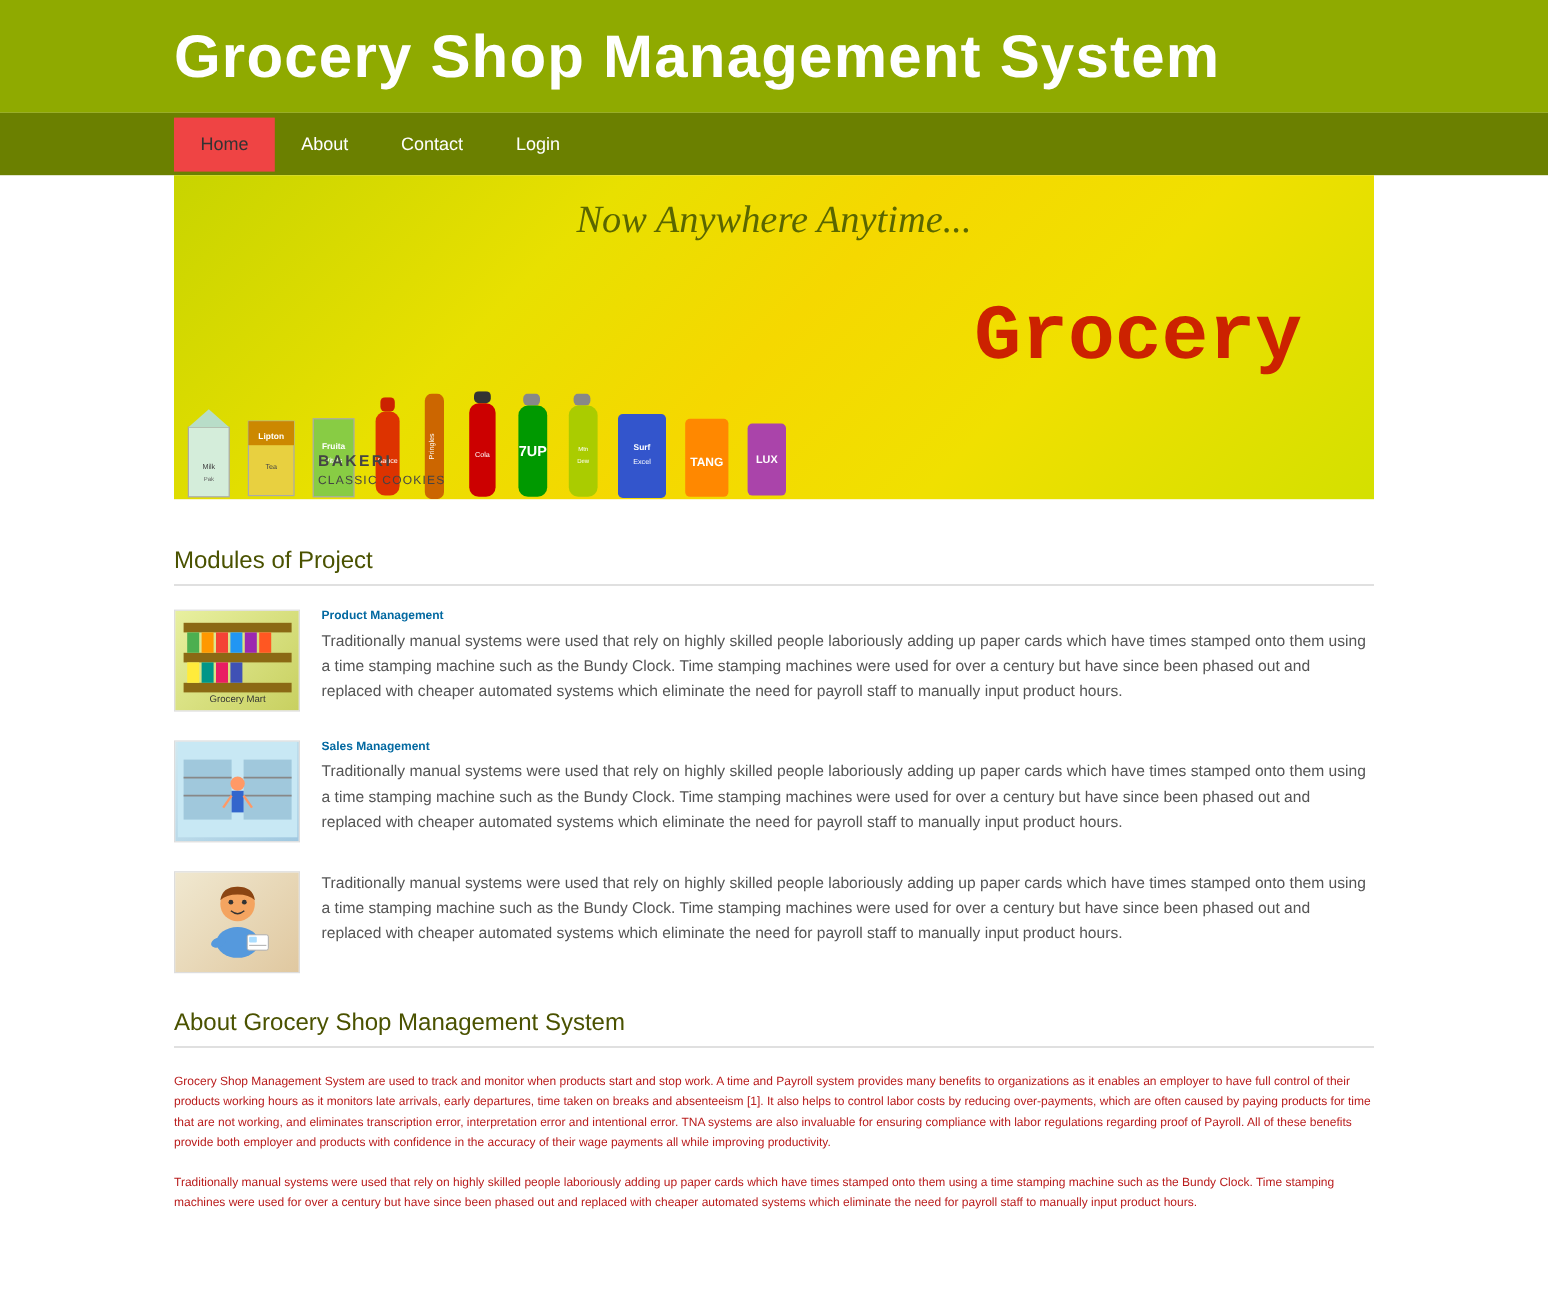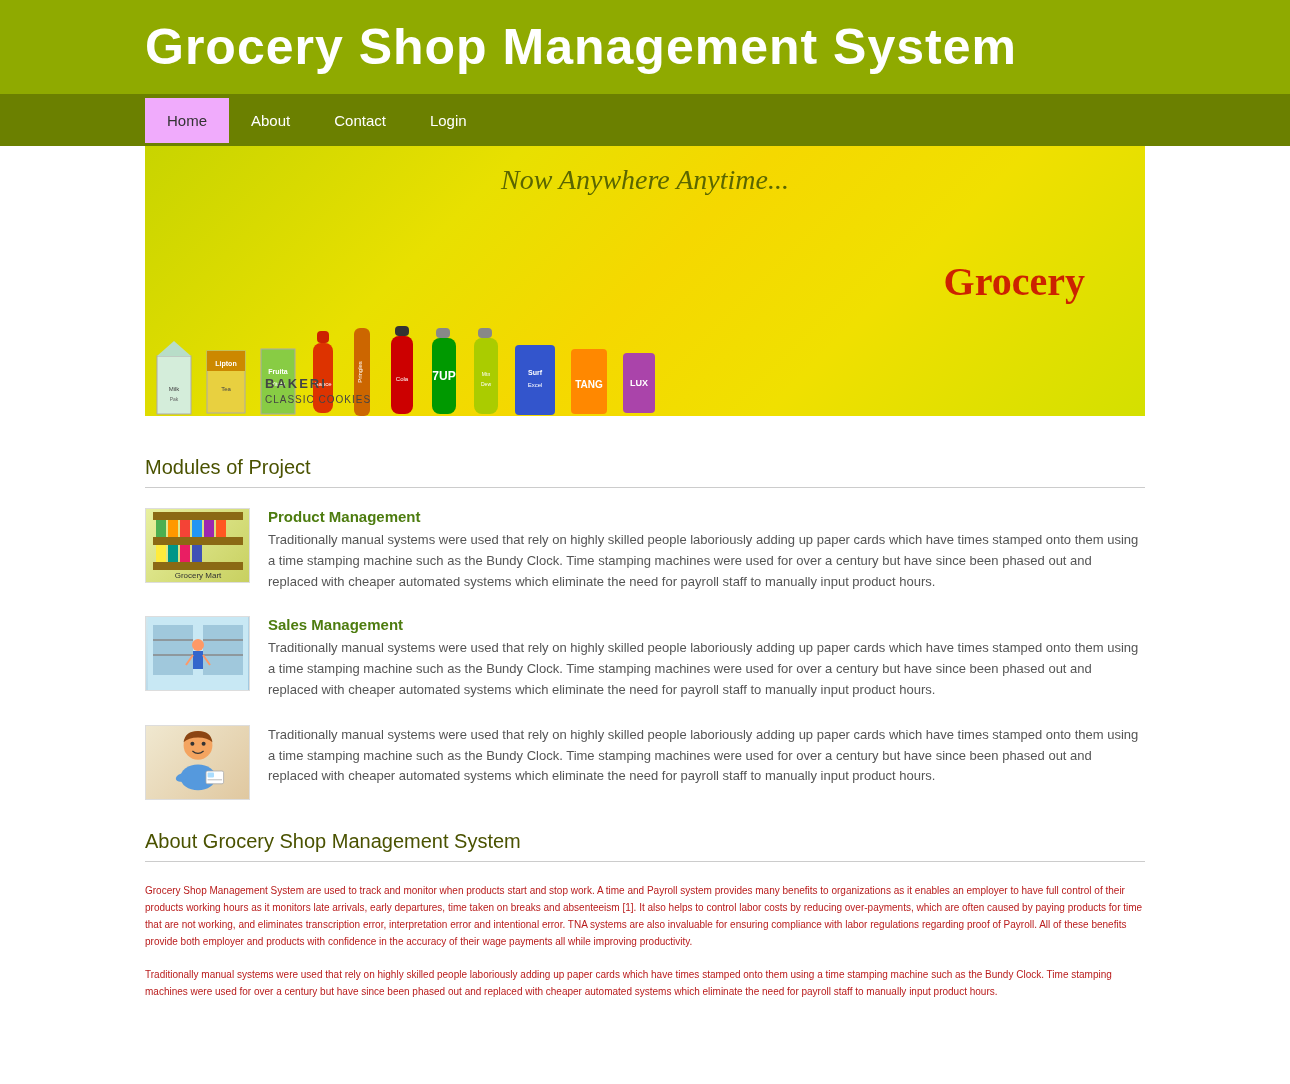--- a/index.html
+++ b/index.html
@@ -30,41 +30,41 @@
       text-decoration: none;
       font-size: 15px;
       padding: 14px 22px;
       display: inline-block;
     }
     #nav a:hover, #nav a.active {
       background: #fff;
       color: #333;
     }
     #nav a.active {
-      background: #f0abfc;
+      background: #ef4444;
       color: #333;
     }
 
     
     #banner {
       margin: 0 145px;
       background: linear-gradient(135deg, #c8d400 0%, #e8e000 30%, #f5d800 50%, #f0e000 70%, #d4e000 100%);
       height: 270px;
       position: relative;
       overflow: hidden;
       display: flex;
       align-items: center;
     }
     #banner-text-top {
       position: absolute;
       top: 18px;
       left: 0;
       right: 0;
       text-align: center;
-      font-size: 28px;
+      font-size: 32px;
       font-style: italic;
       color: #5a6600;
       font-family: Georgia, serif;
       z-index: 2;
     }
     #banner-products {
       position: absolute;
       left: 0;
       bottom: 0;
       width: 58%;
@@ -83,24 +83,24 @@
     }
     #banner-right {
       position: absolute;
       right: 60px;
       top: 50%;
       transform: translateY(-50%);
       text-align: center;
       z-index: 2;
     }
     #banner-right .grocery-title {
-      font-size: 40px;
+      font-size: 65px;
       font-weight: bold;
       color: #cc2200;
-      font-family: Liberation Serif, serif;
+      font-family: Liberation Mono, monospace;
     }
     #banner-right .grocery-sub {
       font-size: 20px;
       color: #333;
       margin-top: 8px;
       line-height: 1.4;
     }
     #bakeri-label {
       position: absolute;
       bottom: 10px;
@@ -133,42 +133,42 @@
 
     
     .module-item {
       display: flex;
       gap: 18px;
       margin-bottom: 24px;
       align-items: flex-start;
     }
     .module-img {
       width: 105px;
-      height: 75px;
+      height: 85px;
       flex-shrink: 0;
       border: 1px solid #ddd;
       overflow: hidden;
       display: flex;
-      align-items: flex-end;
+      align-items: flex-start;
       justify-content: center;
       background: #f5f5f5;
     }
     .module-img-grocery {
       background: linear-gradient(135deg, #e8f0a0, #c8d060);
       position: relative;
     }
     .module-img-sales {
       background: linear-gradient(135deg, #d0e8f0, #a0c8e0);
     }
     .module-img-login {
       background: linear-gradient(135deg, #f0e8d0, #e0c8a0);
     }
     .module-content h3 {
-      color: #4d7c0f;
-      font-size: 15px;
+      color: #0369a1;
+      font-size: 10px;
       margin-bottom: 5px;
     }
     .module-content p {
       color: #555;
       font-size: 13px;
       line-height: 1.6;
     }
 
     
     .about-section {

